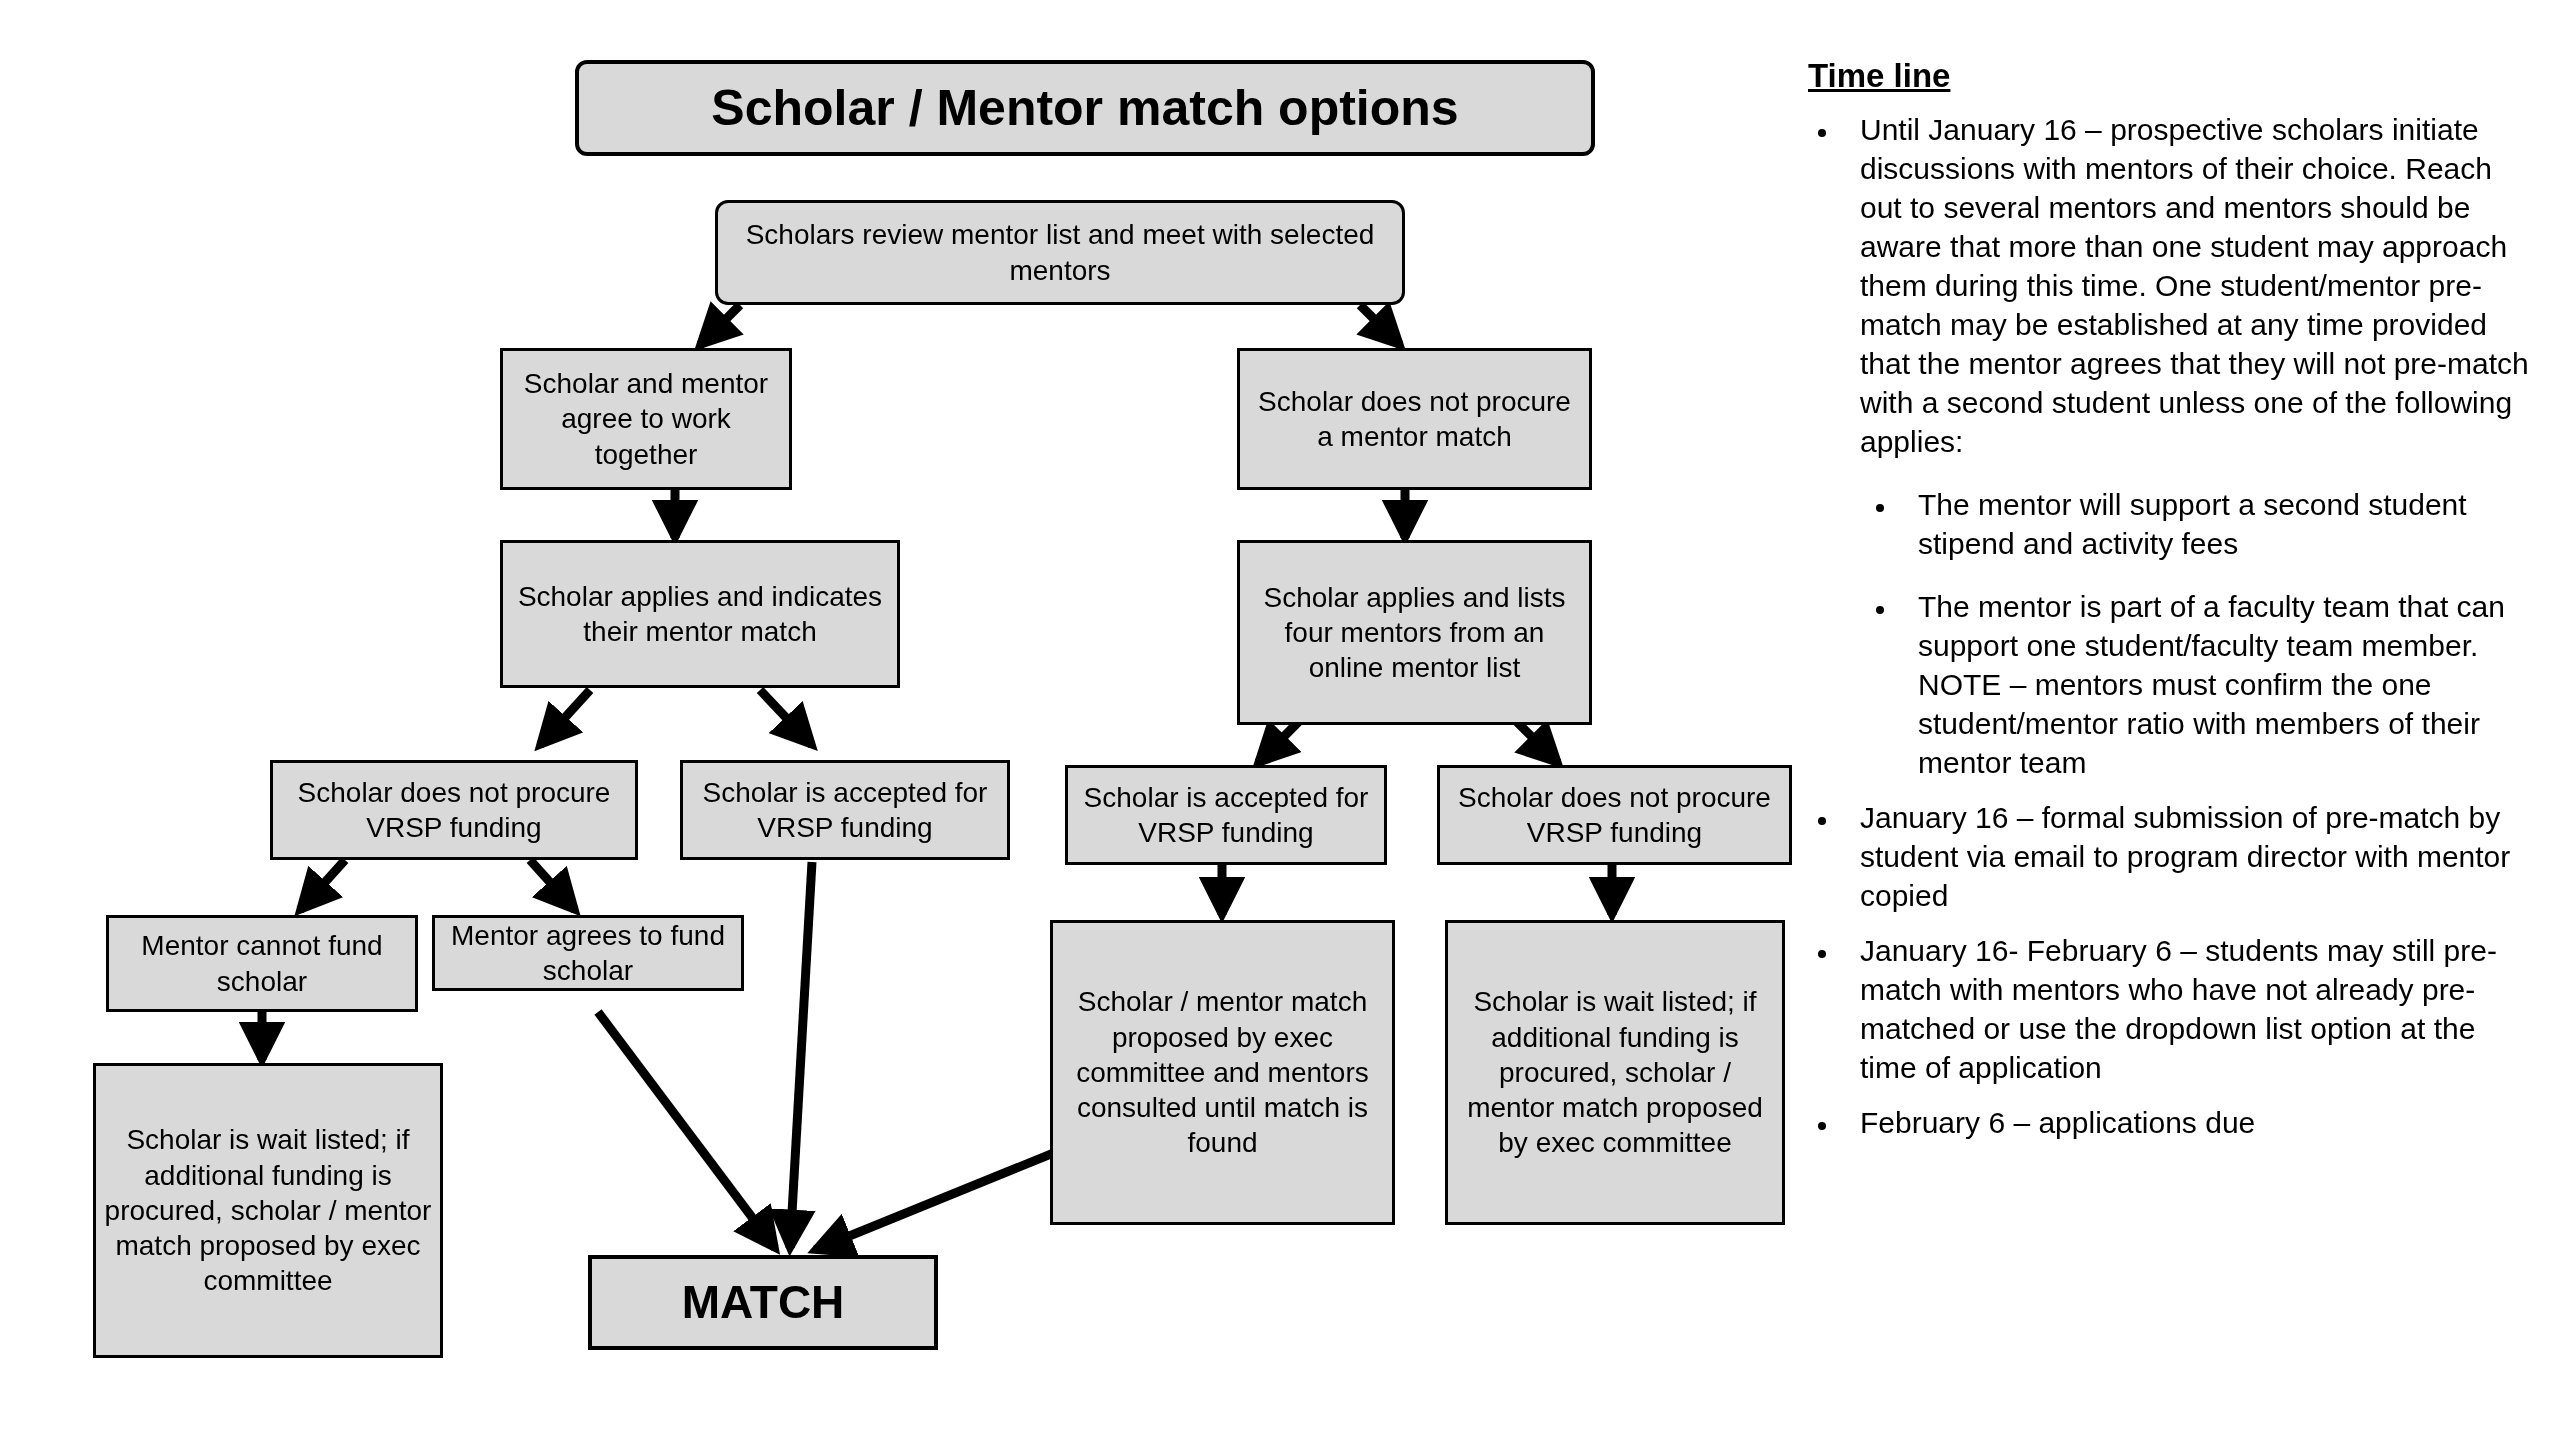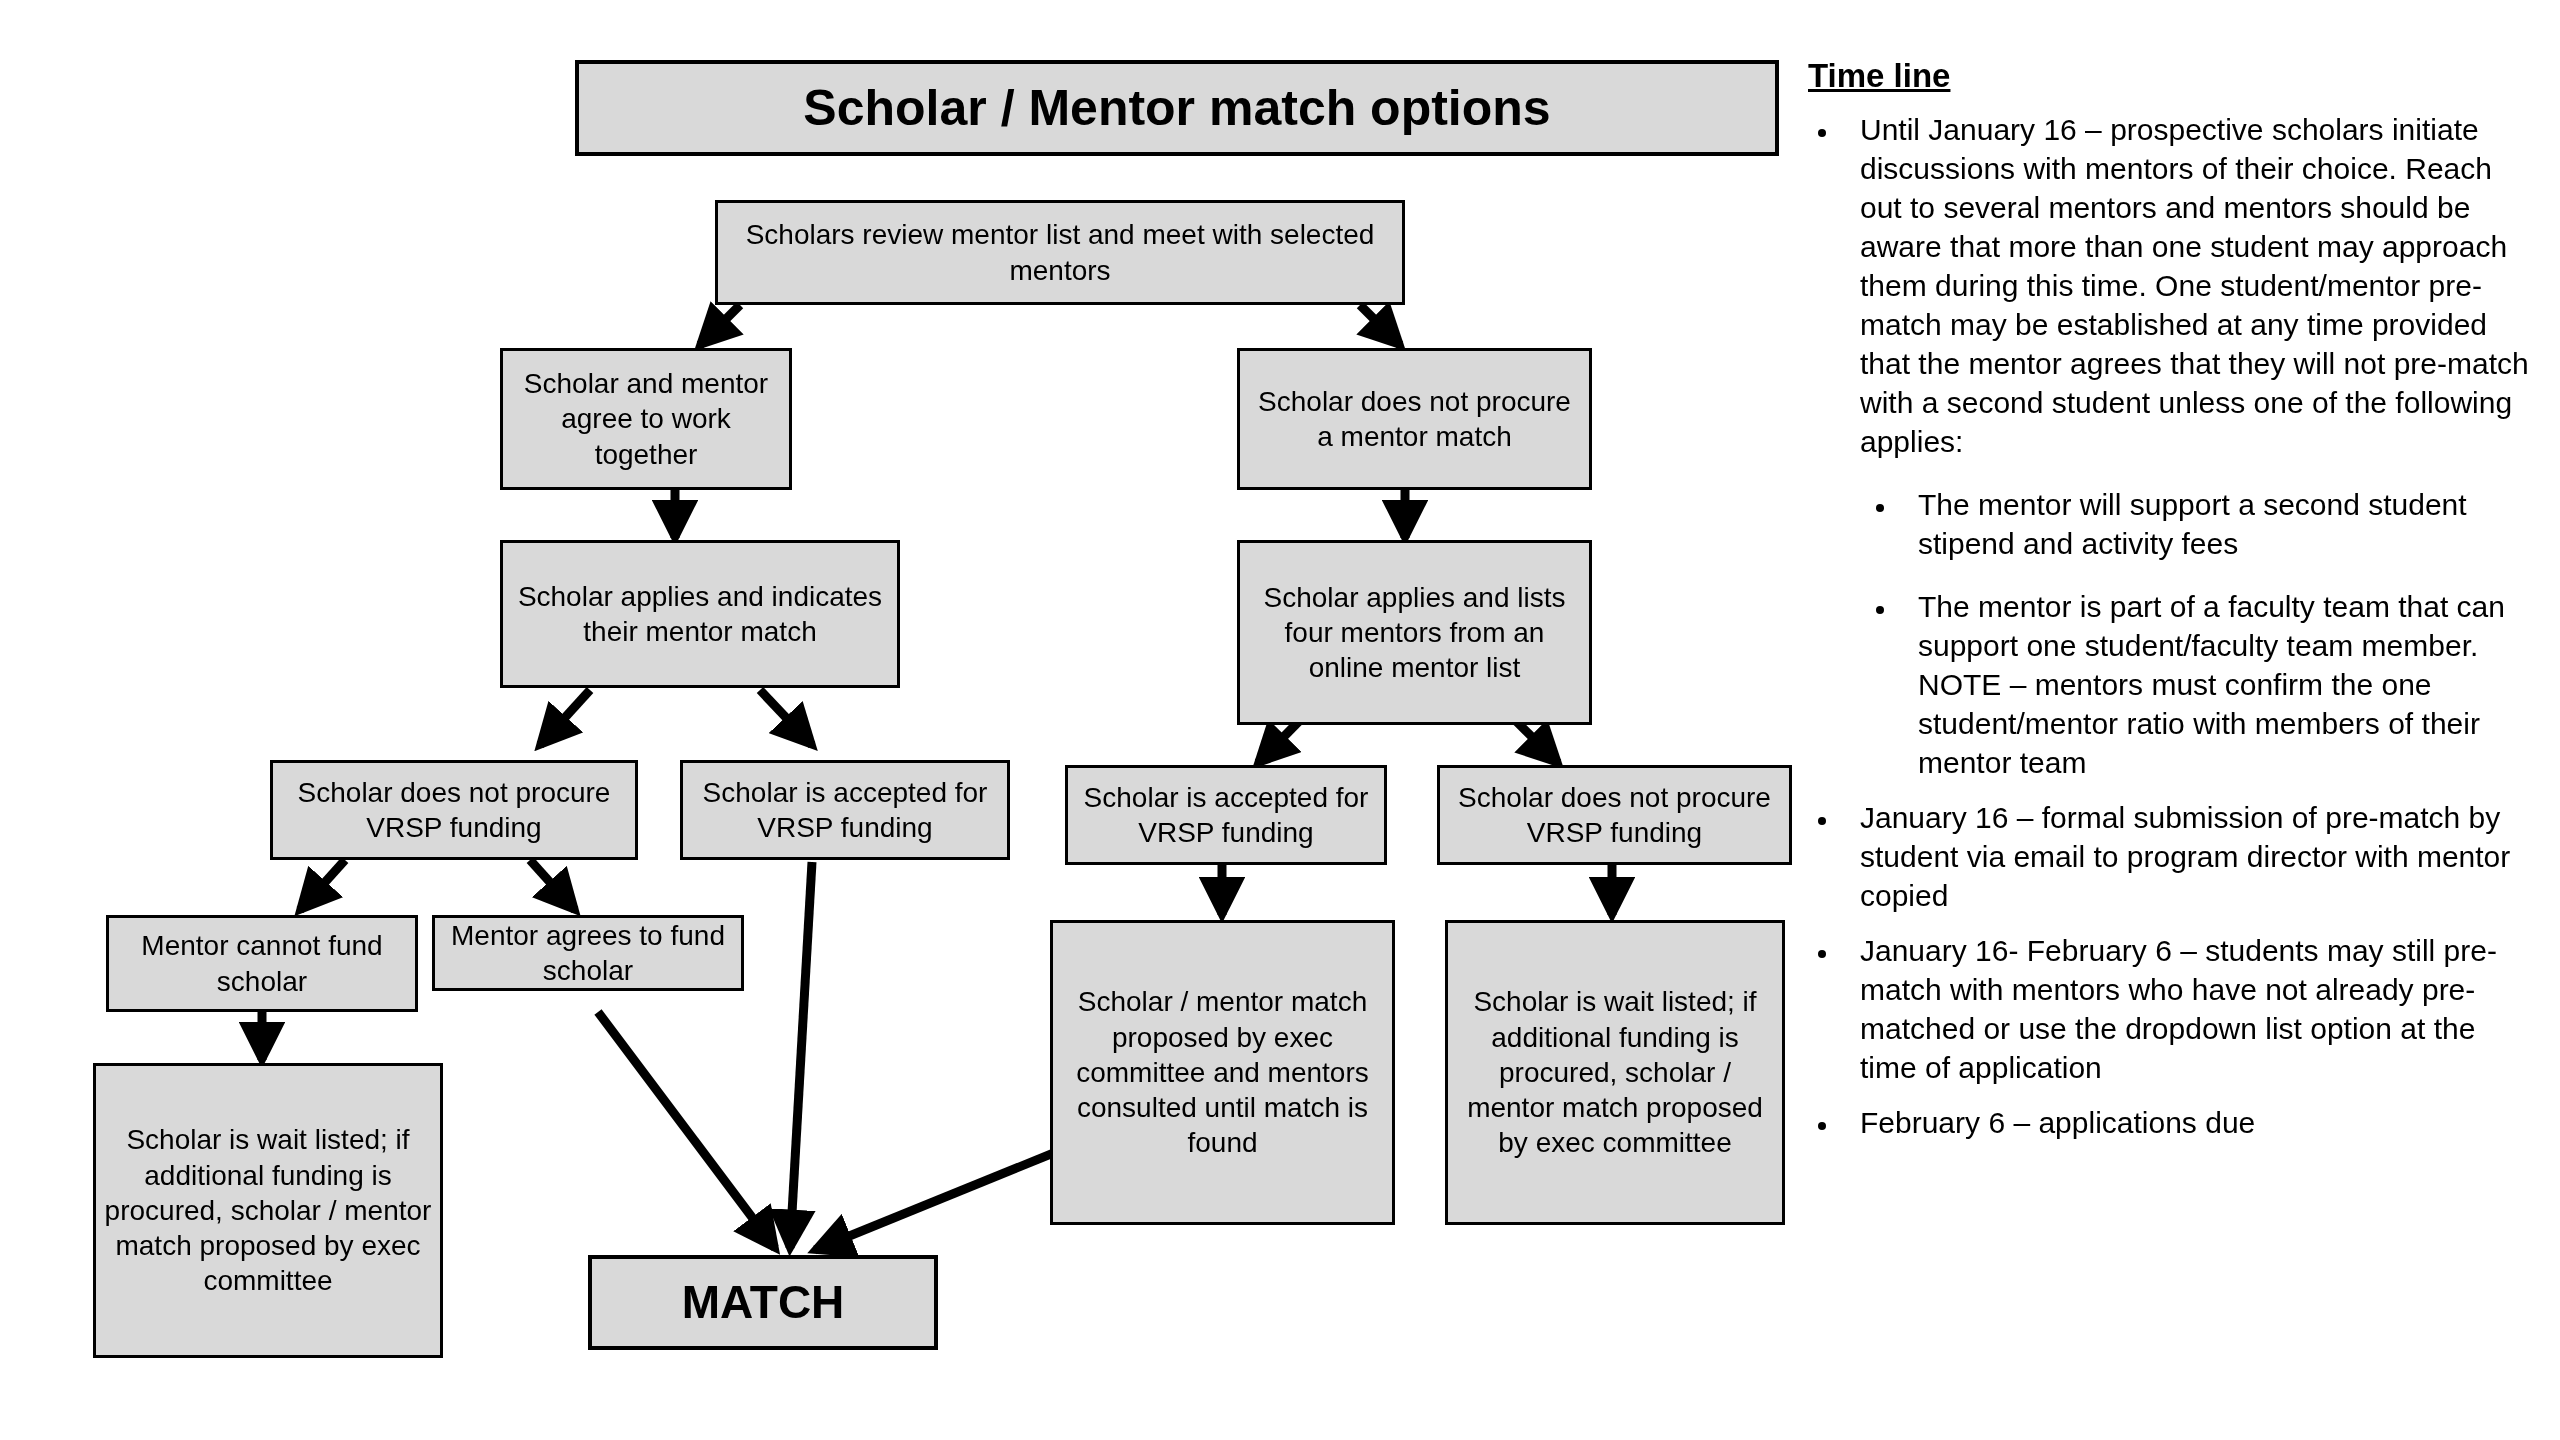--- a/index.html
+++ b/index.html
@@ -159,23 +159,23 @@
       <path d="M 1612 860 L 1612 915"></path>
 
       <path d="M 598 1012 L 775 1248"></path>
 
       <path d="M 812 862 L 790 1248"></path>
 
       <path d="M 1110 1130 L 815 1250"></path>
     </g>
   </svg>
 
-  <div class="node title" style="left:575px; top:60px; width:1204px; height:96px;">Scholar / Mentor match options</div>
-
-  <div class="node" style="left:715px; top:200px; width:690px; height:105px;">Scholars review mentor list and meet with selected mentors</div>
+  <div class="node title" style="left:575px; top:60px; width:1020px; height:96px;border-radius:12px;">Scholar / Mentor match options</div>
+
+  <div class="node" style="left:715px; top:200px; width:690px; height:105px;border-radius:13px;">Scholars review mentor list and meet with selected mentors</div>
 
   <div class="node" style="left:500px; top:348px; width:292px; height:142px;">Scholar and mentor agree to work together</div>
 
   <div class="node" style="left:1237px; top:348px; width:355px; height:142px;">Scholar does not procure a mentor match</div>
 
   <div class="node" style="left:500px; top:540px; width:400px; height:148px;">Scholar applies and indicates their mentor match</div>
 
   <div class="node" style="left:1237px; top:540px; width:355px; height:185px;">Scholar applies and lists four mentors from an online mentor list</div>
 
   <div class="node" style="left:270px; top:760px; width:368px; height:100px;">Scholar does not procure VRSP funding</div>

